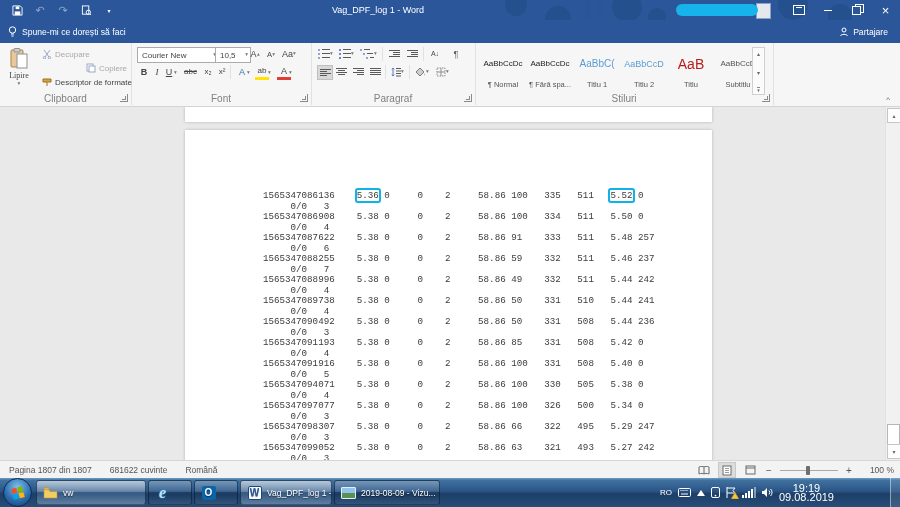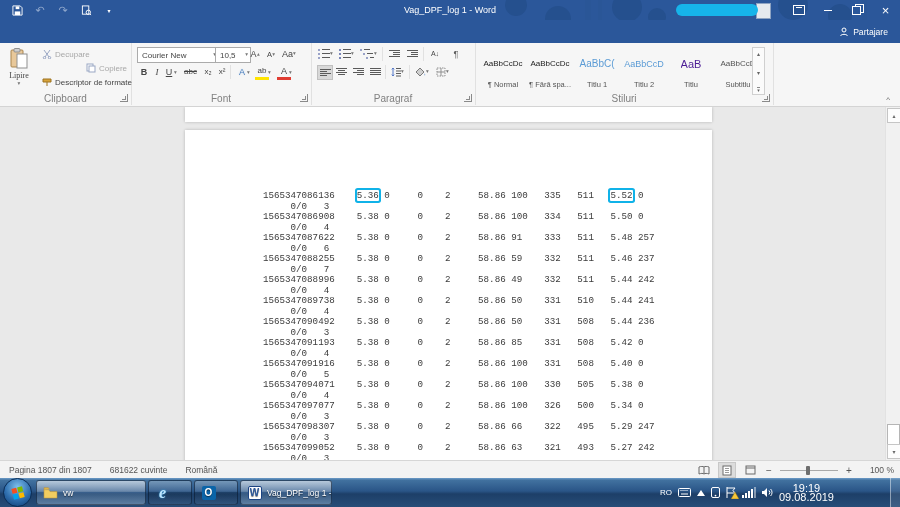--- a/index.html
+++ b/index.html
@@ -5,21 +5,21 @@
   html,body{margin:0;padding:0;}
   body{width:900px;height:507px;position:relative;overflow:hidden;background:#e9e9e9;
        font-family:"Liberation Sans",sans-serif;-webkit-font-smoothing:antialiased;}
   
   .titlebar{position:absolute;top:0;left:0;width:900px;height:20px;background:#2b579a;color:#fff;overflow:hidden;}
   .deco{position:absolute;background:#25508e;border-radius:50%;}
   .decobar{position:absolute;background:#2a5797;opacity:.9;}
   .qat{position:absolute;left:10px;top:0;height:20px;display:flex;align-items:center;gap:9px;z-index:3;}
   .qat .qbtn{display:flex;align-items:center;justify-content:center;width:14px;height:14px;color:#fff;font-size:11px;}
   .qbtn.dim{color:#8fa7cc;}
-  .title-text{position:absolute;left:0;top:0;width:900px;text-align:center;font-size:9px;line-height:20px;z-index:2;}
+  .title-text{position:absolute;left:0;top:0;width:756px;text-align:center;font-size:9px;line-height:20px;z-index:2;}
   .cyan-pill{position:absolute;left:676px;top:4px;width:82px;height:12px;background:#16b4ea;border-radius:6px;z-index:4;}
   .pill-handle{position:absolute;left:756px;top:3px;width:13px;height:14px;background:rgba(245,245,245,.92);border:1px solid #8ea3c2;z-index:3;}
   .winbtns{position:absolute;right:0;top:0;height:20px;display:flex;z-index:5;}
   .winbtn{width:29px;height:20px;display:flex;align-items:center;justify-content:center;color:#fff;}
   .glyph-min{display:block;width:8px;border-top:1px solid #fff;}
   .glyph-restore{display:block;width:7px;height:7px;border:1px solid #fff;position:relative;background:#2b579a;}
   .glyph-restore:before{content:"";position:absolute;left:2px;top:-3px;width:7px;height:7px;border:1px solid #fff;z-index:-1;}
   .glyph-ribopt{display:block;width:10px;height:8px;border:1px solid #fff;position:relative;}
   .glyph-ribopt:after{content:"";position:absolute;left:2px;top:1px;width:6px;border-top:1px solid #fff;}
   
@@ -148,20 +148,27 @@
         <i class="glyph-min"></i>
       </span>
     <span class="winbtn">
         <i class="glyph-restore"></i>
       </span>
     <span class="winbtn" style="font-size:13px;">×</span>
   </div>
 </div>
 
 <div class="tabsrow">
+  <span class="tellme">
+    <svg width="9" height="12" viewBox="0 0 9 12">
+        <circle cx="4.5" cy="4" r="3.2" fill="none" stroke="#fff"></circle>
+        <path d="M3 8h3M3.4 10h2.2" stroke="#fff"></path>
+      </svg>
+    <span>Spune-mi ce dorești să faci</span>
+  </span>
   <span class="share">
     <svg width="10" height="10" viewBox="0 0 10 10">
         <circle cx="5" cy="3" r="2" fill="none" stroke="#fff"></circle>
         <path d="M1.5 9c.5-2.2 6.5-2.2 7 0" fill="none" stroke="#fff"></path>
       </svg>
     <span>Partajare</span>
   </span>
 </div>
 
 <div class="ribbon">
@@ -386,21 +393,21 @@
         </div>
         <div class="stylecard" style="left: 99px;">
           <span class="prev" style="font-size: 10px; color: rgb(91, 155, 213);">AaBbC(</span>
           <span class="sname">Titlu 1</span>
         </div>
         <div class="stylecard" style="left: 146px;">
           <span class="prev" style="font-size: 9px; color: rgb(91, 155, 213);">AaBbCcD</span>
           <span class="sname">Titlu 2</span>
         </div>
         <div class="stylecard" style="left: 193px;">
-          <span class="prev" style="font-size: 11px; color: #4c1d95;">AaB</span>
+          <span class="prev" style="font-size: 14px; color: #b91c1c;">AaB</span>
           <span class="sname">Titlu</span>
         </div>
         <div class="stylecard" style="left: 240px;">
           <span class="prev" style="font-size: 8px; color: rgb(85, 85, 85);">AaBbCcD</span>
           <span class="sname">Subtitlu</span>
         </div>
       </div>
     <div class="styscroll">
       <span>▴</span>
       <span>▾</span>
@@ -487,20 +494,26 @@
         <span class="tbico">
           <span class="ico-outlook">O</span>
         </span>
       </div>
       <div class="tbbtn active" style="width: 92px;">
         <span class="tbico">
           <span class="ico-word">W</span>
         </span>
         <span>Vag_DPF_log 1 - ...</span>
       </div>
+      <div class="tbbtn" style="width: 106px;">
+        <span class="tbico">
+          <span class="ico-photo"></span>
+        </span>
+        <span>2019-08-09 - Vizu...</span>
+      </div>
     </div>
   <div class="tray" style="right:66px;">
     <span style="font-size:8px;">RO</span>
     <span class="trayico">
       <svg width="13" height="9" viewBox="0 0 13 9">
           <rect x=".5" y=".5" width="12" height="8" rx="1" fill="none" stroke="#fff"></rect>
           <path d="M2.5 2.5h1M4.5 2.5h1M6.5 2.5h1M8.5 2.5h1M3 6h7" stroke="#fff"></path>
         </svg>
       </span>
     <span class="trayico">

